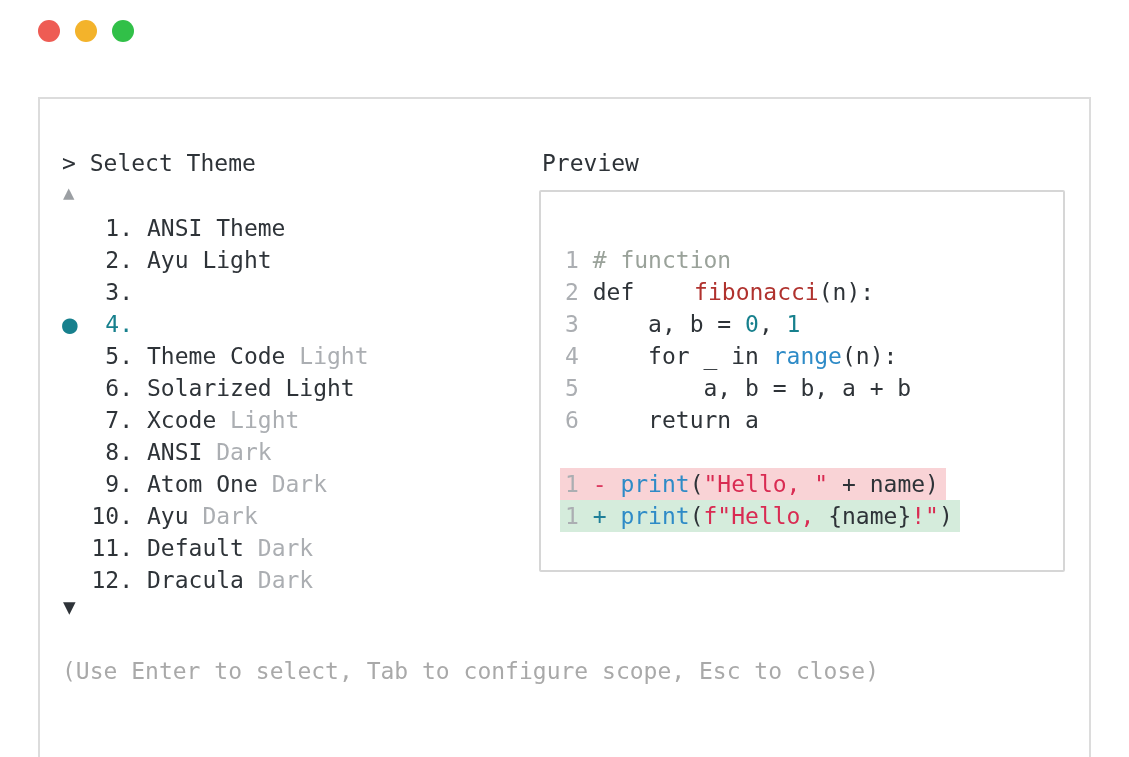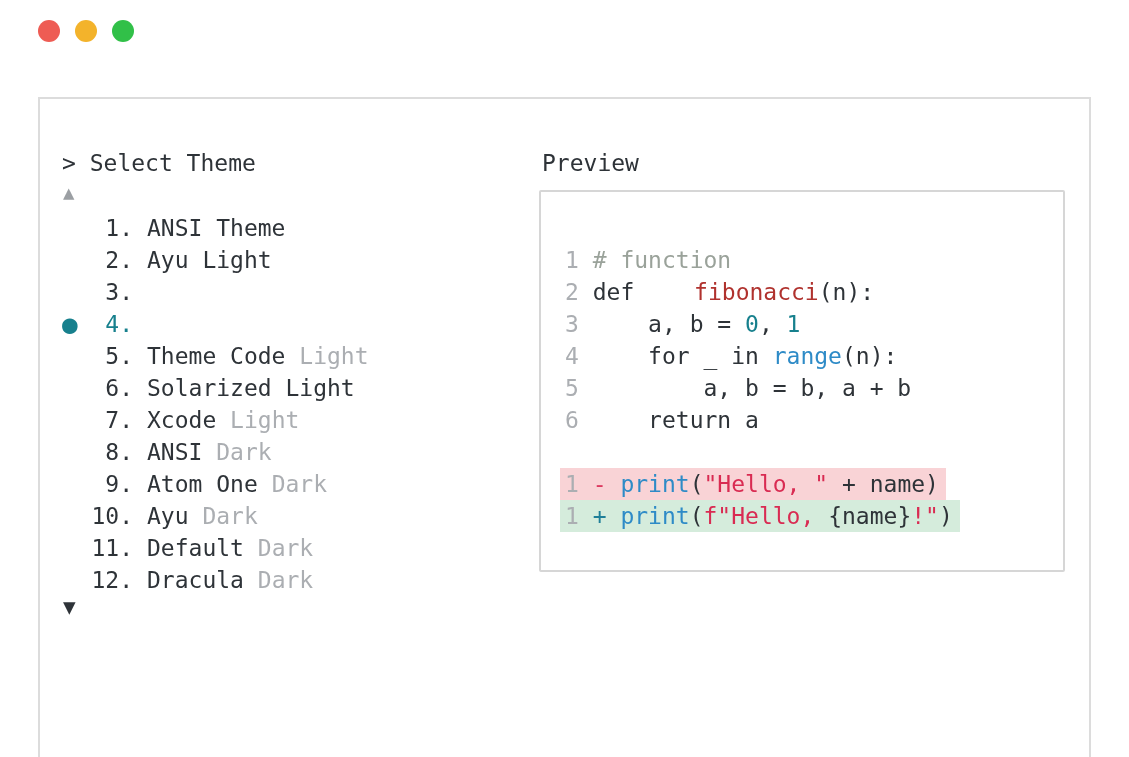--- a/index.html
+++ b/index.html
@@ -78,14 +78,15 @@
         <div class="row"><span class="marker"></span><span class="num">10.</span><span class="sp"></span><span class="nm">Ayu</span><span class="muted"> Dark</span></div>
         <div class="row"><span class="marker"></span><span class="num">11.</span><span class="sp"></span><span class="nm">Default</span><span class="muted"> Dark</span></div>
         <div class="row"><span class="marker"></span><span class="num">12.</span><span class="sp"></span><span class="nm">Dracula</span><span class="muted"> Dark</span></div>
       </div>
     <div class="scroll-ind down">▼</div>
 
     <div class="preview-box">
       <div class="code" id="code-block"><div class="cl"><span class="tok-ln">1 </span><span class="tok-cm"># function</span></div><div class="cl"><span class="tok-ln">2 </span><span class="tok-t">def </span><span class="tok-fn">fibonacci</span><span class="tok-t">(n):</span></div><div class="cl"><span class="tok-ln">3 </span><span class="tok-t">    a, b = </span><span class="tok-num">0</span><span class="tok-t">, </span><span class="tok-num">1</span></div><div class="cl"><span class="tok-ln">4 </span><span class="tok-t">    for _ in </span><span class="tok-bi">range</span><span class="tok-t">(n):</span></div><div class="cl"><span class="tok-ln">5 </span><span class="tok-t">        a, b = b, a + b</span></div><div class="cl"><span class="tok-ln">6 </span><span class="tok-t">    return a</span></div><div class="cl"></div><div class="cl"><span class="band del-bg"><span class="tok-ln">1 </span><span class="tok-del">- </span><span class="tok-bi">print</span><span class="tok-t">(</span><span class="tok-str">"Hello, "</span><span class="tok-t"> + name)</span></span></div><div class="cl"><span class="band add-bg"><span class="tok-ln">1 </span><span class="tok-add">+ </span><span class="tok-bi">print</span><span class="tok-t">(</span><span class="tok-str">f"Hello, </span><span class="tok-t">{name}</span><span class="tok-str">!"</span><span class="tok-t">)</span></span></div></div>
     </div>
 
+    <div class="help">(Use Enter to select, Tab to configure scope, Esc to close)</div>
   </div>
 </div>
 
 </body></html>

